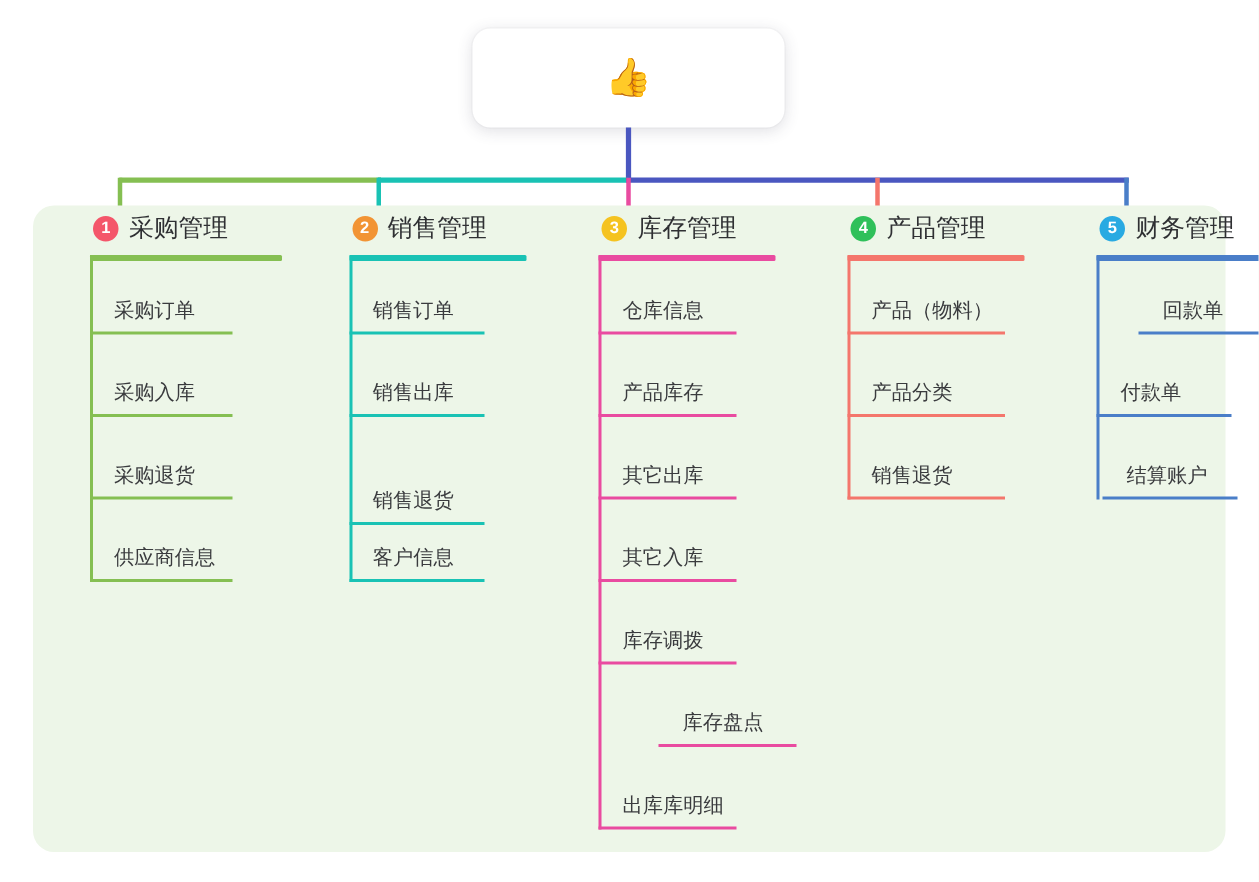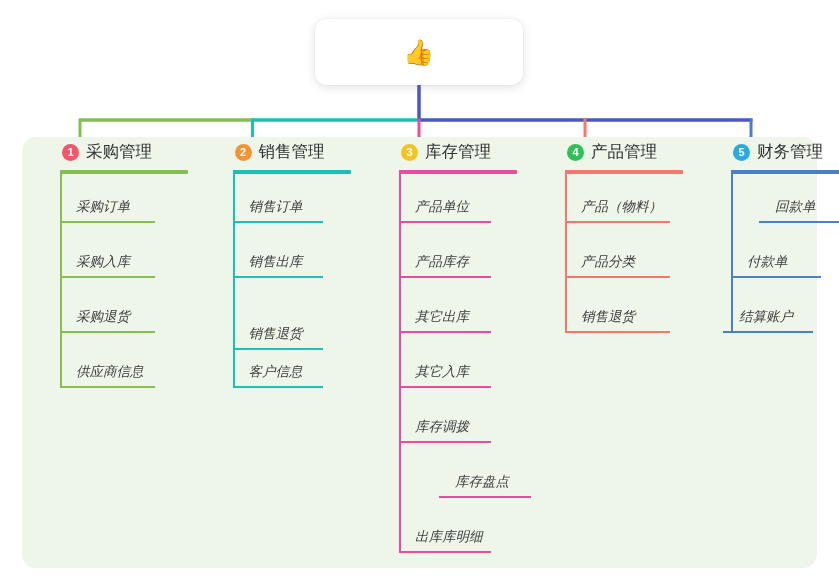--- a/index.html
+++ b/index.html
@@ -106,21 +106,20 @@
   .rail {
     position: absolute;
     top: 33px;
     width: 2px;
   }
 
   
   .leaf {
     position: absolute;
     box-sizing: border-box;
-    font-style: italic;
   }
   .leaf-label {
     position: absolute;
     left: 16px;
     bottom: 7px;
     font-size: 13.5px;
     color: #3a3b3e;
     white-space: nowrap;
   }
   .leaf-rule {
@@ -210,21 +209,21 @@
 
   <div class="column" id="col-2" style="left:361px;width:165px;">
     <div class="col-head">
       <span class="badge" style="background: rgb(245, 195, 32);">3</span>
       <span class="col-title">库存管理</span>
     </div>
     <div class="head-rule" style="background: rgb(233, 75, 160); width: 118px;"></div>
     <div class="rail" style="background: rgb(233, 75, 160); left: 16px; height: 383px;"></div>
     <div class="leaves">
         <div class="leaf" style="left: 16px; top: 49px; width: 92px; height: 37px;">
-          <span class="leaf-label">产品单位</span>
+          <span class="leaf-label">仓库信息</span>
           <div class="leaf-rule" style="background: rgb(233, 75, 160); width: 92px;"></div>
         </div>
         <div class="leaf" style="left: 16px; top: 104px; width: 92px; height: 37px;">
           <span class="leaf-label">产品库存</span>
           <div class="leaf-rule" style="background: rgb(233, 75, 160); width: 92px;"></div>
         </div>
         <div class="leaf" style="left: 16px; top: 159px; width: 92px; height: 37px;">
           <span class="leaf-label">其它出库</span>
           <div class="leaf-rule" style="background: rgb(233, 75, 160); width: 92px;"></div>
         </div>
@@ -279,20 +278,20 @@
     <div class="rail" style="background: rgb(74, 126, 200); left: 16px; height: 163px;"></div>
     <div class="leaves">
         <div class="leaf" style="left: 16px; top: 49px; width: 90px; height: 37px; margin-left: 28px;">
           <span class="leaf-label">回款单</span>
           <div class="leaf-rule" style="background: rgb(74, 126, 200); width: 90px;"></div>
         </div>
         <div class="leaf" style="left: 16px; top: 104px; width: 90px; height: 37px;">
           <span class="leaf-label">付款单</span>
           <div class="leaf-rule" style="background: rgb(74, 126, 200); width: 90px;"></div>
         </div>
-        <div class="leaf" style="left: 8px; top: 159px; width: 90px; height: 37px; padding-left: 36px;">
+        <div class="leaf" style="left: 20px; top: 159px; width: 90px; height: 37px; padding-left: 36px;">
           <span class="leaf-label">结算账户</span>
           <div class="leaf-rule" style="background: rgb(74, 126, 200); width: 90px;"></div>
         </div>
       </div>
   </div>
 
 </div>
 
 </body></html>

